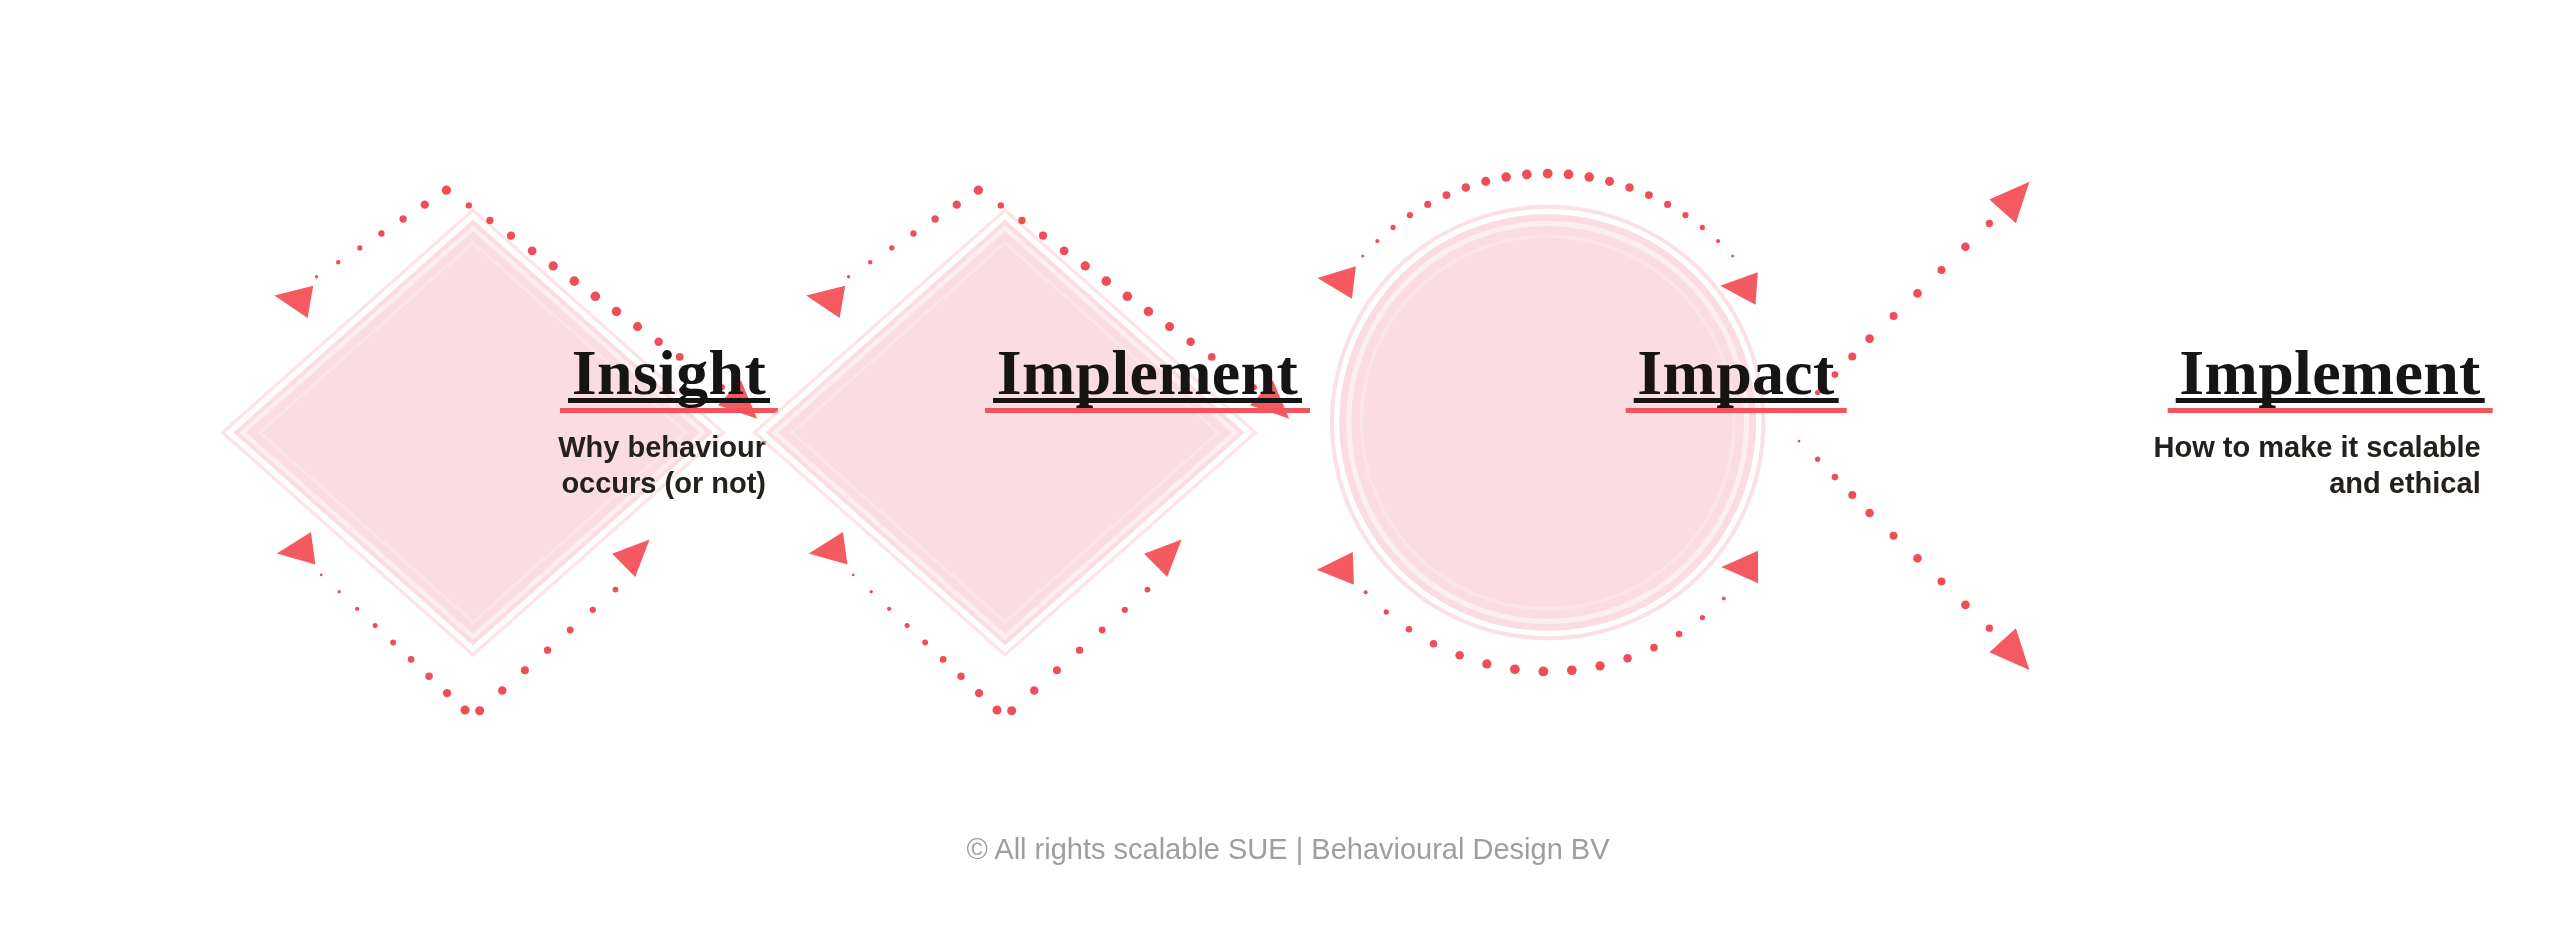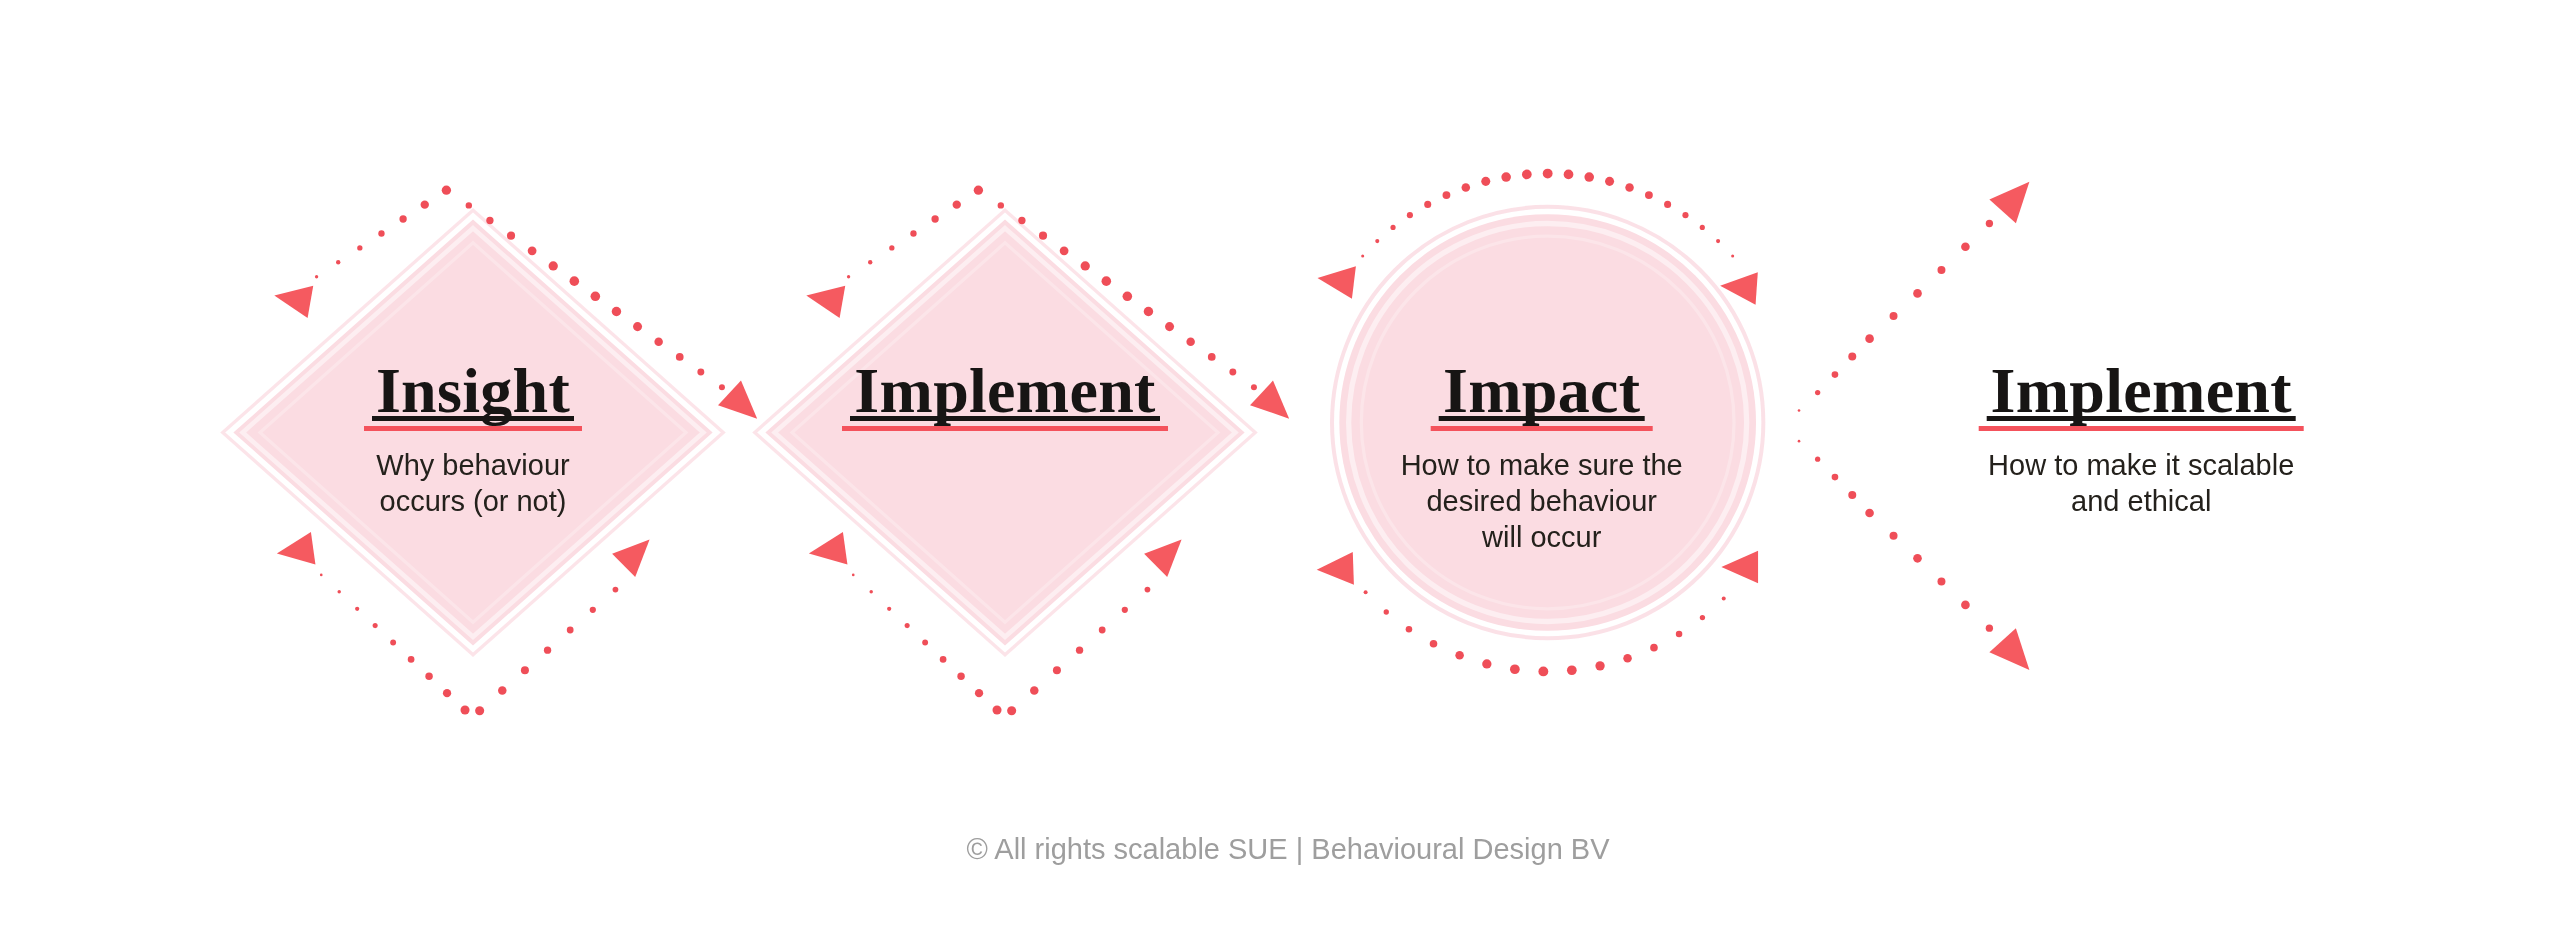--- a/index.html
+++ b/index.html
@@ -7,37 +7,37 @@
     width:2576px;height:938px;position:relative;background:#ffffff;overflow:hidden;
     font-family:"Liberation Sans","DejaVu Sans",sans-serif;
   }
   .stage{position:absolute;top:113px;height:639px;}
   #stage-insight  {left:180px;width:586px;}
   #stage-ideation {left:712px;width:586px;}
   #stage-impact   {left:1258px;width:586px;}
   #stage-implement{left:1791px;width:679px;}
   svg.decor{position:absolute;left:0;top:0;width:100%;height:100%;display:block;}
 
-  .stage-text{position:absolute;left:0;right:0;top:242px;text-align:center;}
+  .stage-text{position:absolute;left:0;right:0;top:224px;text-align:right;}
   #stage-impact .stage-text{transform:translateX(-9.3px);}
   #stage-implement .stage-text{transform:translateX(10.7px);}
 
   .title-block{position:relative;display:inline-block;}
   .stage-title{
     position:relative;z-index:1;margin:0;
     font-family:"Liberation Serif","DejaVu Serif",serif;
     font-weight:700;font-size:64px;line-height:72px;letter-spacing:0.3px;
     color:var(--ink);
   }
   .u-black{position:absolute;left:-4px;right:-4px;top:61px;height:5.3px;background:var(--ink);z-index:0;}
   .u-red{position:absolute;left:-12px;right:-12px;top:71px;height:4.7px;background:var(--red);z-index:0;}
 
   .stage-desc{
     margin-top:20px;font-size:29px;line-height:36px;color:var(--body);
-    white-space:pre-line;font-weight:400;
+    white-space:pre-line;font-weight:700;
   }
 
   .footer{
     position:absolute;left:0;right:0;top:831px;text-align:center;
     font-size:29px;line-height:37px;color:var(--gray);font-weight:400;
   }
   :root{
     --pink:#fbdce2;--dot:#ef4e58;--tri:#f55a60;--red:#f4525c;
     --ink:#171514;--body:#24211c;--gray:#9e9e9e;--sketch:#f9cdd7;
   }
@@ -213,23 +213,20 @@
         <polygon points="88.0,686.2 142.2,659.7 143.9,708.7" fill="#f55a60"></polygon>
         <polygon points="696.0,682.0 751.1,657.5 751.1,706.5" fill="#f55a60"></polygon>
       </g>
   </svg>
   <div class="stage-text">
     <div class="title-block">
       <div class="u-black"></div>
       <div class="u-red"></div>
       <h2 class="stage-title">Impact</h2>
     </div>
-    <div class="stage-desc">How to make sure the
-desired behaviour
-will occur</div>
   </div>
 </div>
 
 <div class="stage" id="stage-implement">
   <svg class="decor" viewBox="0 0 1020 960" aria-hidden="true">
     <g class="dots-layer">
         <circle cx="12.0" cy="447.0" r="2.0" fill="#ef4e58"></circle>
         <circle cx="40.0" cy="420.0" r="4.0" fill="#ef4e58"></circle>
         <circle cx="66.0" cy="393.0" r="5.0" fill="#ef4e58"></circle>
         <circle cx="92.0" cy="366.0" r="6.0" fill="#ef4e58"></circle>

